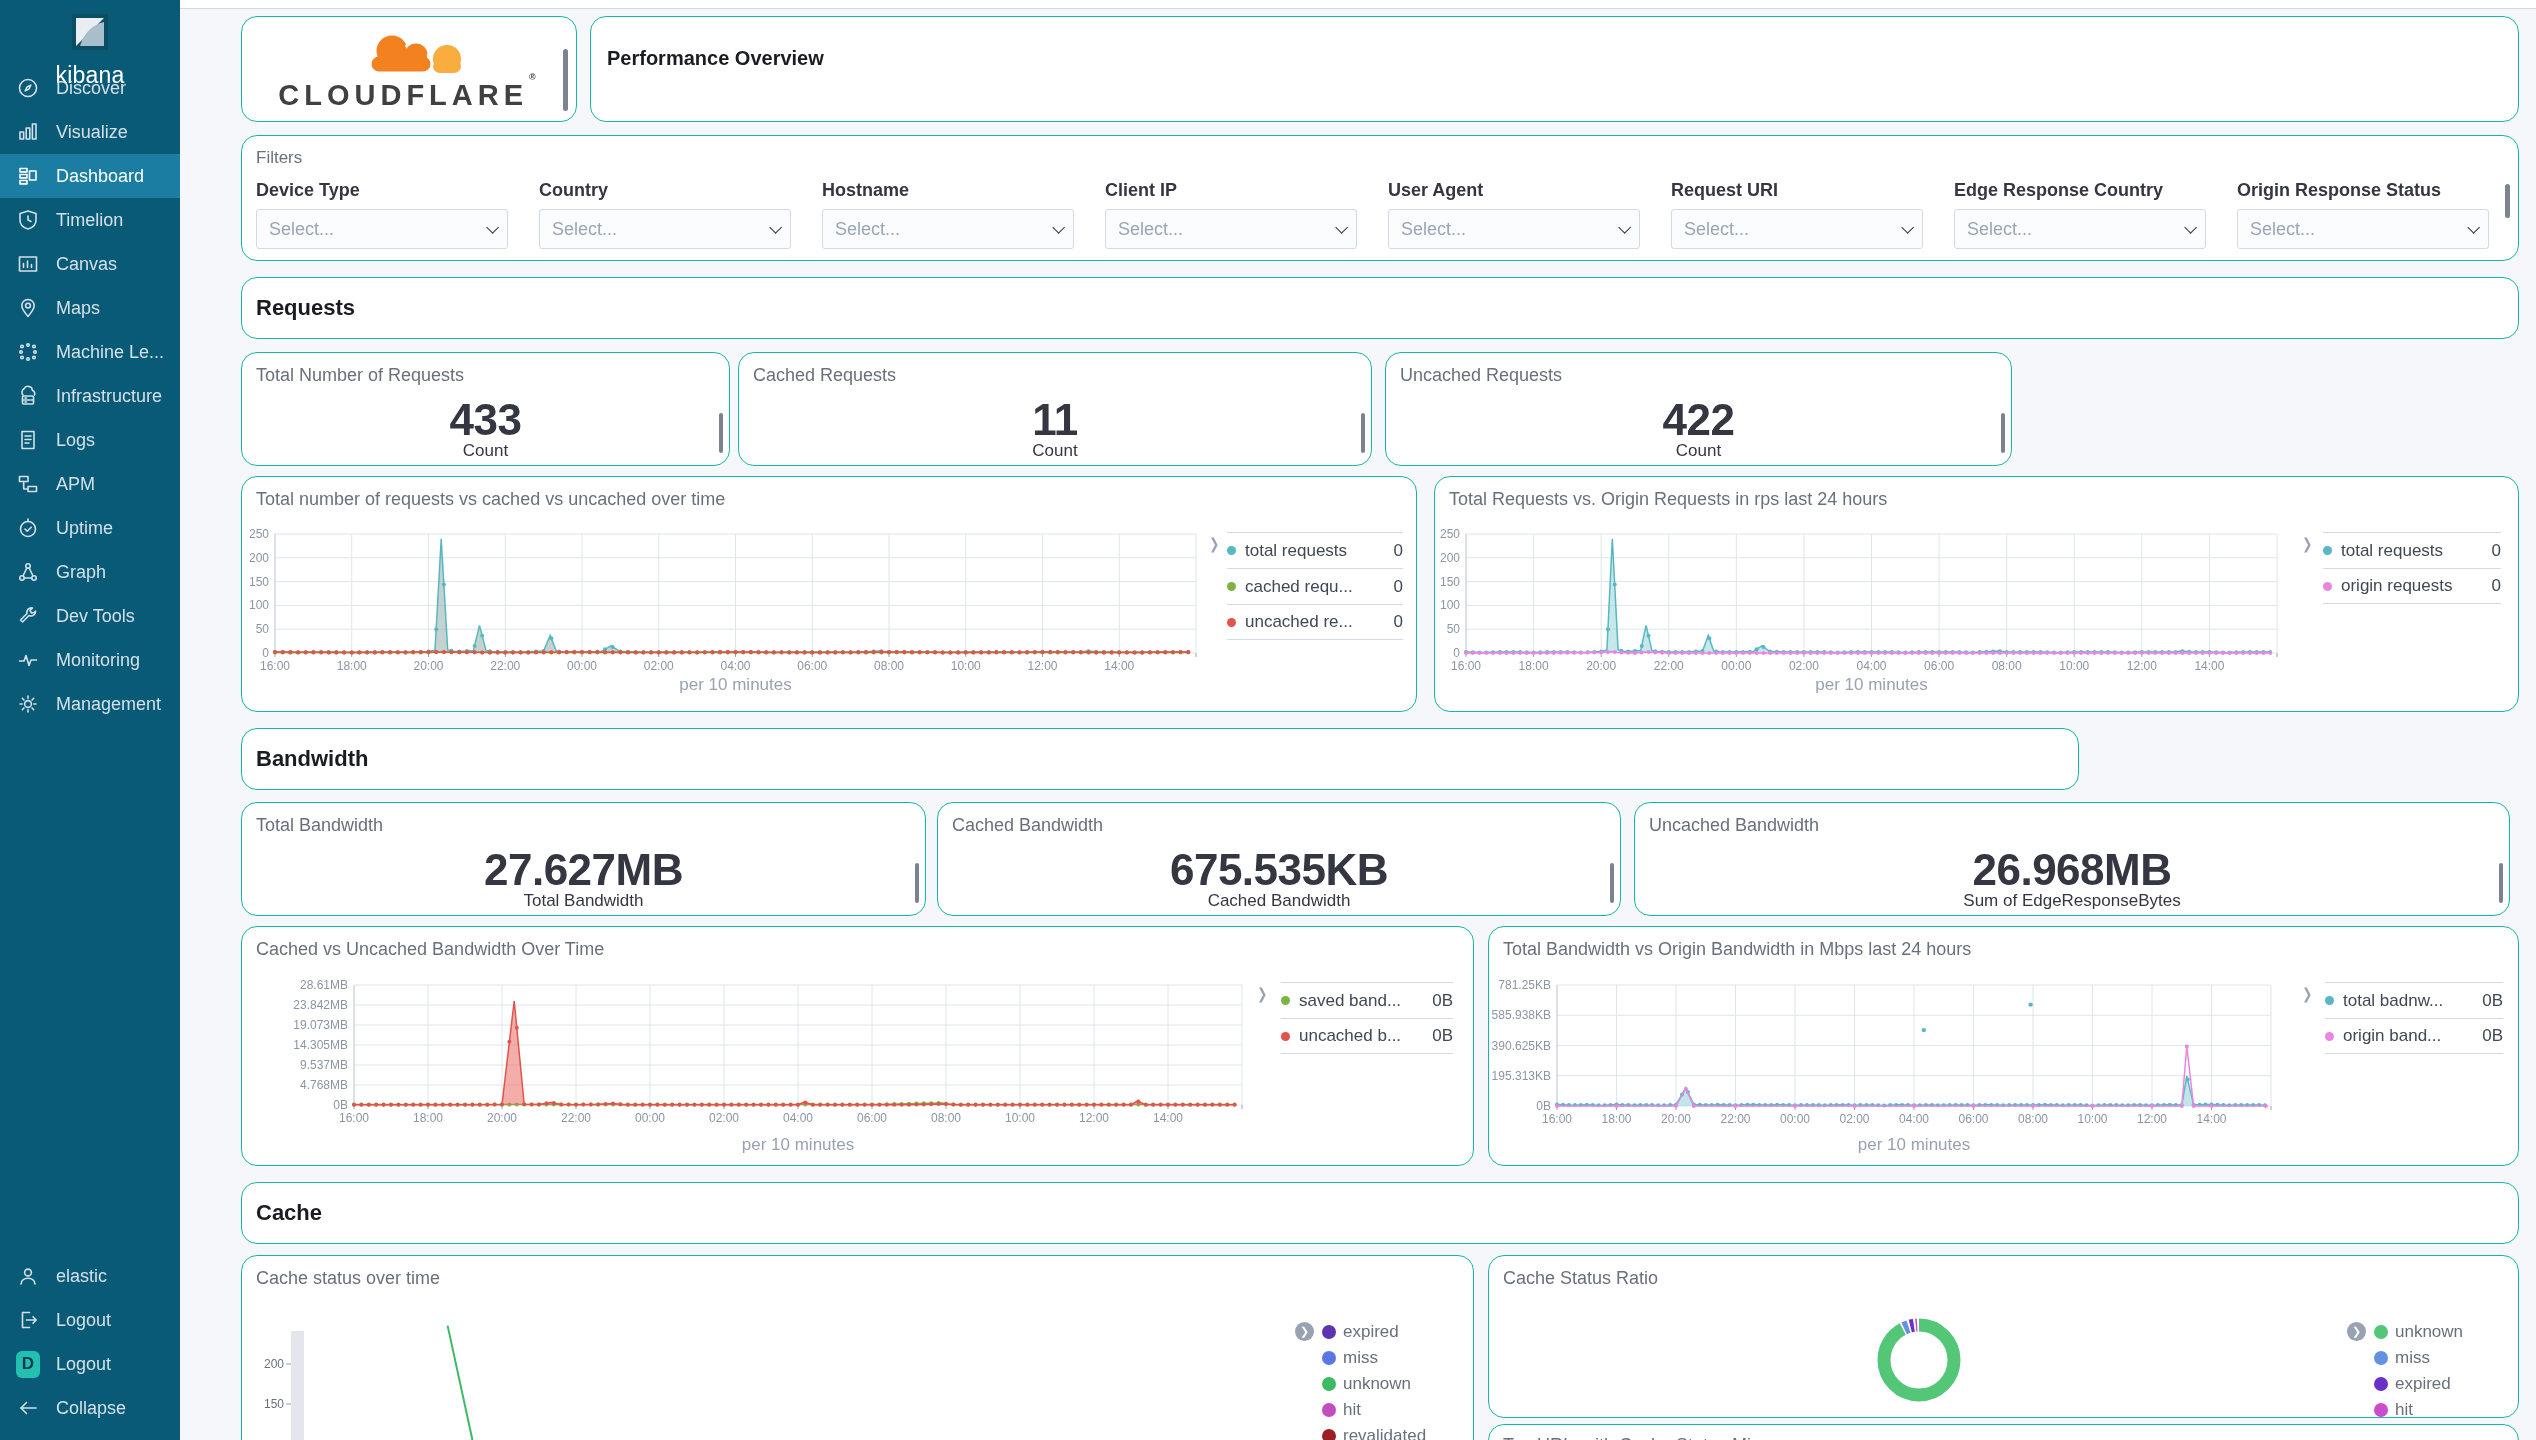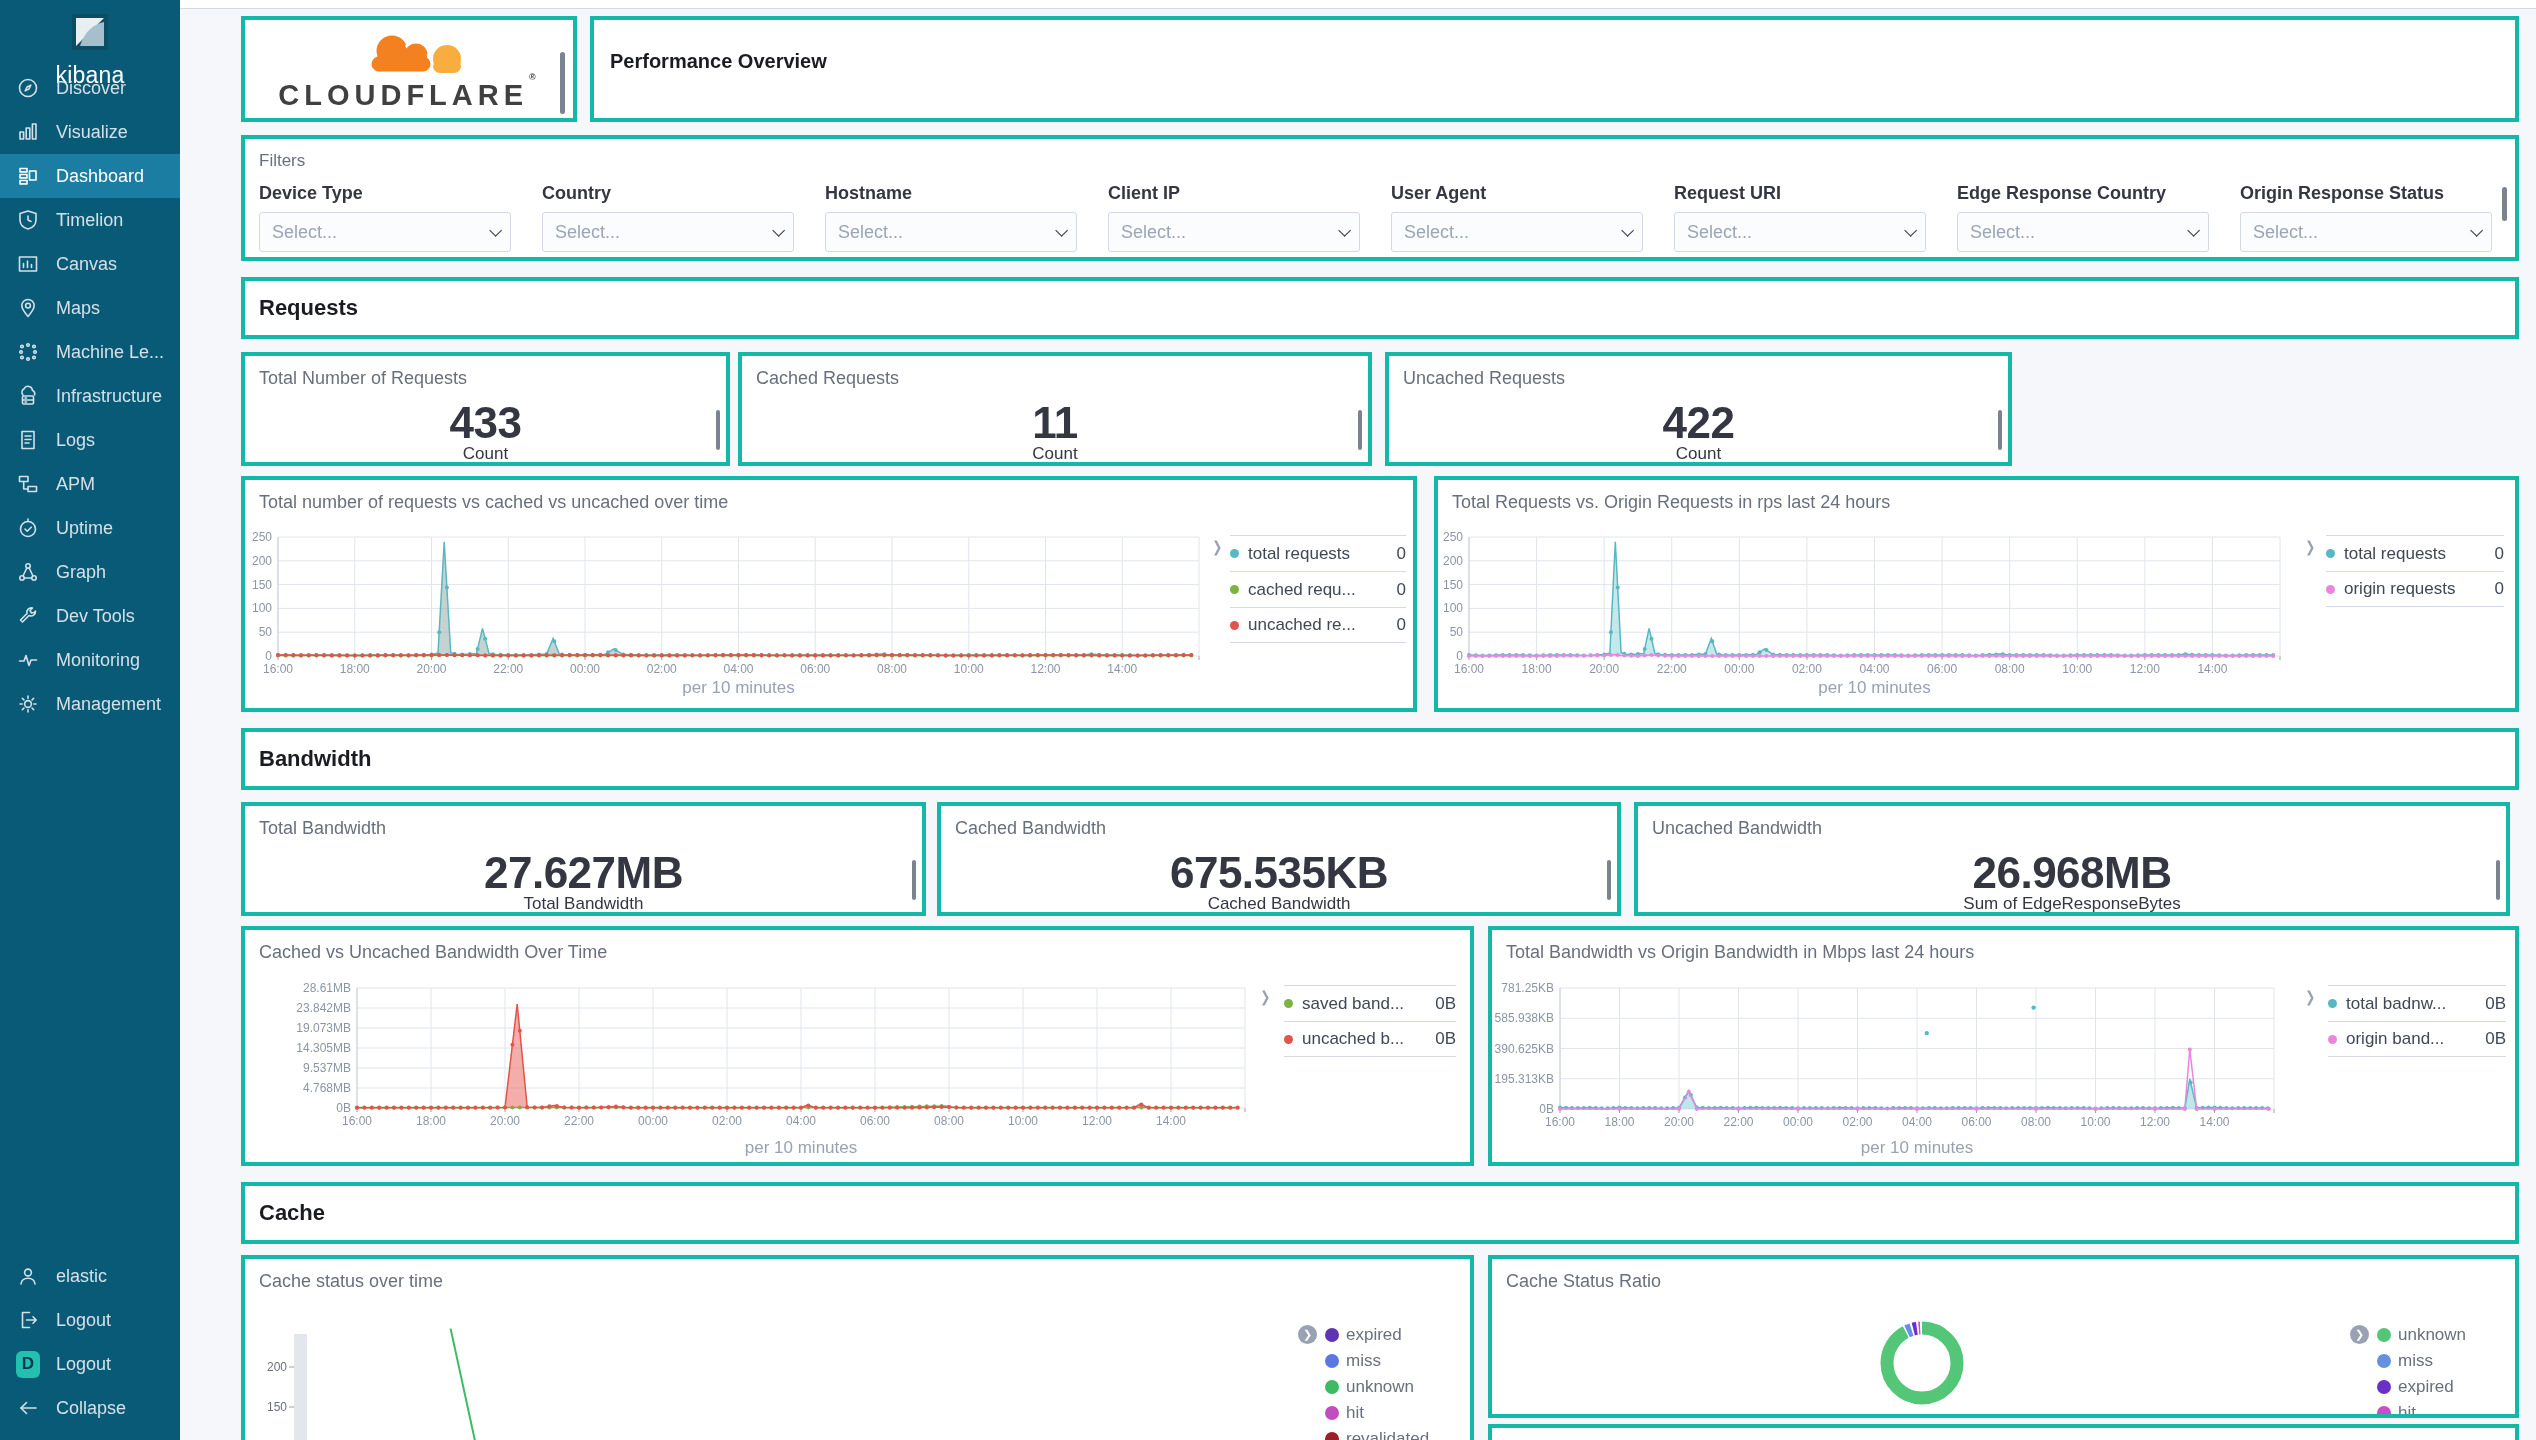--- a/index.html
+++ b/index.html
@@ -16,21 +16,21 @@
   .nav-item .nicon { width:24px; height:24px; flex:0 0 24px; display:flex; align-items:center; justify-content:center; }
   .nav-item.active { background:#1b7da1; color:#ffffff; }
   .sidebar-spacer { flex:1 1 auto; }
   .sidebar-footer { padding-bottom:10px; }
   .badge-d { width:27px; height:27px; border-radius:6px; background:#23bfb0; color:#07374a; font-weight:700; font-size:17px; display:flex; align-items:center; justify-content:center; }
 
   
   .main { position:absolute; left:180px; top:0; width:2356px; height:1440px; background:#f5f7fa; }
   .topbar { position:absolute; left:0; top:0; width:2356px; height:9px; background:#ffffff; border-bottom:1px solid #d3dae6; }
 
-  .panel { position:absolute; background:#ffffff; border:4px solid #14b8a6; border-radius:0; }
+  .panel { position:absolute; background:#ffffff; border:1px solid #14b8a6; border-radius:16px; }
   .panel-title { position:absolute; left:14px; top:12px; font-size:18px; color:#69707d; font-weight:400; white-space:nowrap; }
   .section-title { font-size:22px; font-weight:700; color:#1a1c21; position:absolute; left:14px; top:50%; transform:translateY(-50%); }
   .thumb { position:absolute; width:5px; border-radius:3px; background:#7b8390; }
 
   
   .cf-logo-wrap { position:absolute; inset:0; display:flex; flex-direction:column; align-items:center; justify-content:center; }
   .cf-word { font-size:29px; font-weight:800; letter-spacing:5px; color:#404041; line-height:1; position:relative; }
   .cf-word sup { font-size:9px; position:relative; top:-14px; left:1px; }
   .hdr-title { position:absolute; left:16px; top:30px; font-size:20px; font-weight:700; color:#1a1c21; }
 
@@ -1124,21 +1124,21 @@
           <span class="legend-value">0</span>
         </div>
         <div class="legend-item">
           <span class="legend-dot" style="background:#ea86e1"></span>
           <span class="legend-label">origin requests</span>
           <span class="legend-value">0</span>
         </div>
       </div>
   </section>
 
-  <section class="panel" style="left:61px;top:728px;width:2278px;height:62px;">
+  <section class="panel" style="left:61px;top:728px;width:1838px;height:62px;">
     <div class="section-title">Bandwidth</div>
   </section>
   <section class="panel" style="left: 61px; top: 802px; width: 685px; height: 114px;">
       <div class="metric-title">Total Bandwidth</div>
       <div class="metric-value">27.627MB</div>
       <div class="metric-sub">Total Bandwidth</div>
       <div class="thumb" style="right:6px;bottom:12px;height:40px;width:4px;"></div>
     </section>
     <section class="panel" style="left: 757px; top: 802px; width: 684px; height: 114px;">
       <div class="metric-title">Cached Bandwidth</div>

